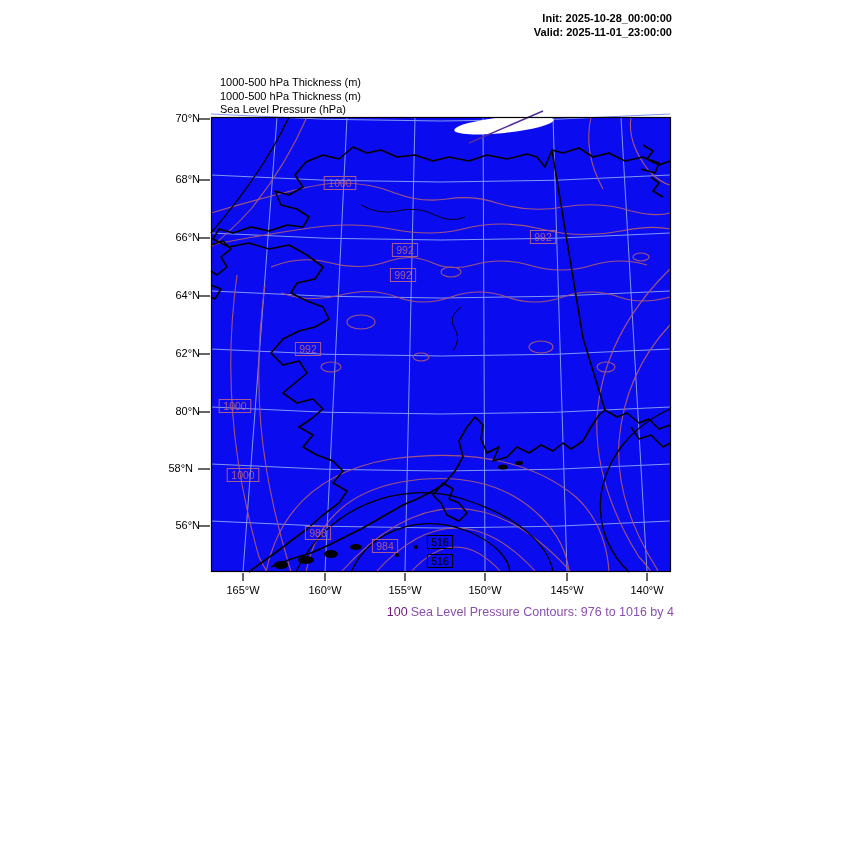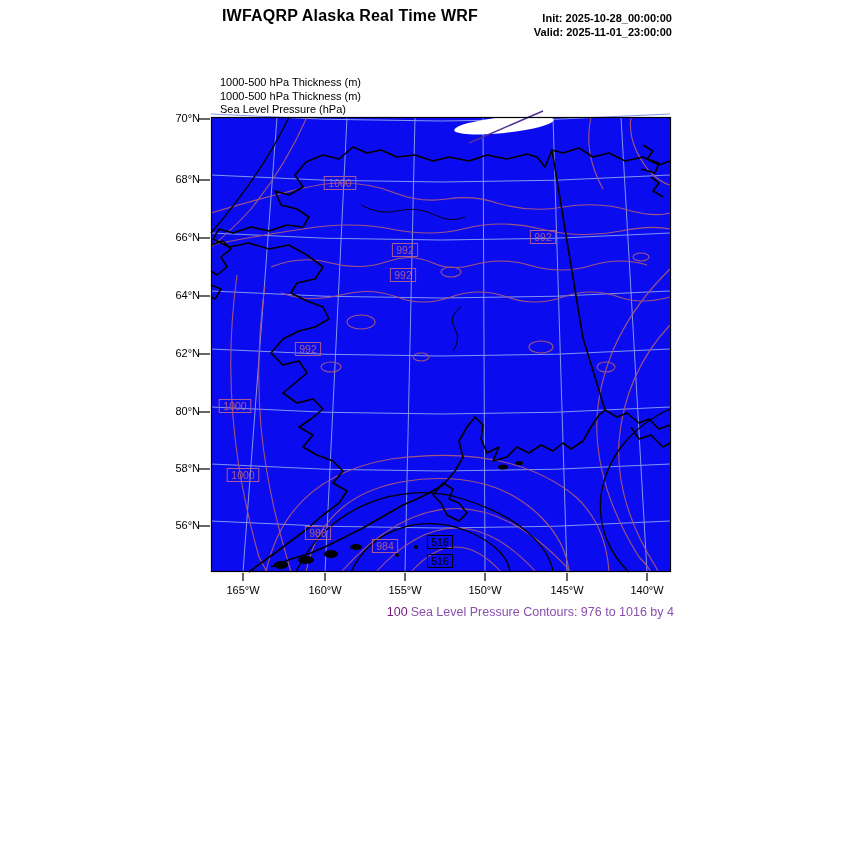--- a/index.html
+++ b/index.html
@@ -17,21 +17,20 @@
   .caption{position:absolute;right:176px;top:605px;font-size:12.5px;}
   .caption .prefix{color:#701a75;}
   .caption .ptext{padding-left:3px;}
   .footer{position:absolute;left:220px;top:815px;font-size:11px;font-weight:bold;line-height:13.5px;}
 </style>
 </head>
 <body>
 
 <div id="page">
 
-  <div class="title">IWFAQRP Alaska Real Time WRF</div>
 
   <div class="initblock">
     <div>Init: 2025-10-28_00:00:00</div>
     <div>Valid: 2025-11-01_23:00:00</div>
   </div>
 
   <div class="legend">
     <div>1000-500 hPa Thickness   (m)</div>
     <div>1000-500 hPa Thickness   (m)</div>
     <div>Sea Level Pressure   (hPa)</div>
@@ -193,21 +192,21 @@
     </svg>
   </div>
 
   <div id="axis-labels">
       <div class="latlabel" style="left: 150px; top: 112px;">70°N</div>
       <div class="latlabel" style="left: 150px; top: 173px;">68°N</div>
       <div class="latlabel" style="left: 150px; top: 231px;">66°N</div>
       <div class="latlabel" style="left: 150px; top: 289px;">64°N</div>
       <div class="latlabel" style="left: 150px; top: 347px;">62°N</div>
       <div class="latlabel" style="left: 150px; top: 405px;">80°N</div>
-      <div class="latlabel" style="left: 150px; top: 462px;">58°N</div>
+      <div class="latlabel" style="left: 143px; top: 462px;">58°N</div>
       <div class="latlabel" style="left: 150px; top: 519px;">56°N</div>
       <div class="lonlabel" style="left: 213px; top: 584px;">165°W</div>
       <div class="lonlabel" style="left: 295px; top: 584px;">160°W</div>
       <div class="lonlabel" style="left: 375px; top: 584px;">155°W</div>
       <div class="lonlabel" style="left: 455px; top: 584px;">150°W</div>
       <div class="lonlabel" style="left: 537px; top: 584px;">145°W</div>
       <div class="lonlabel" style="left: 617px; top: 584px;">140°W</div>
     </div>
 
   <div class="caption">

